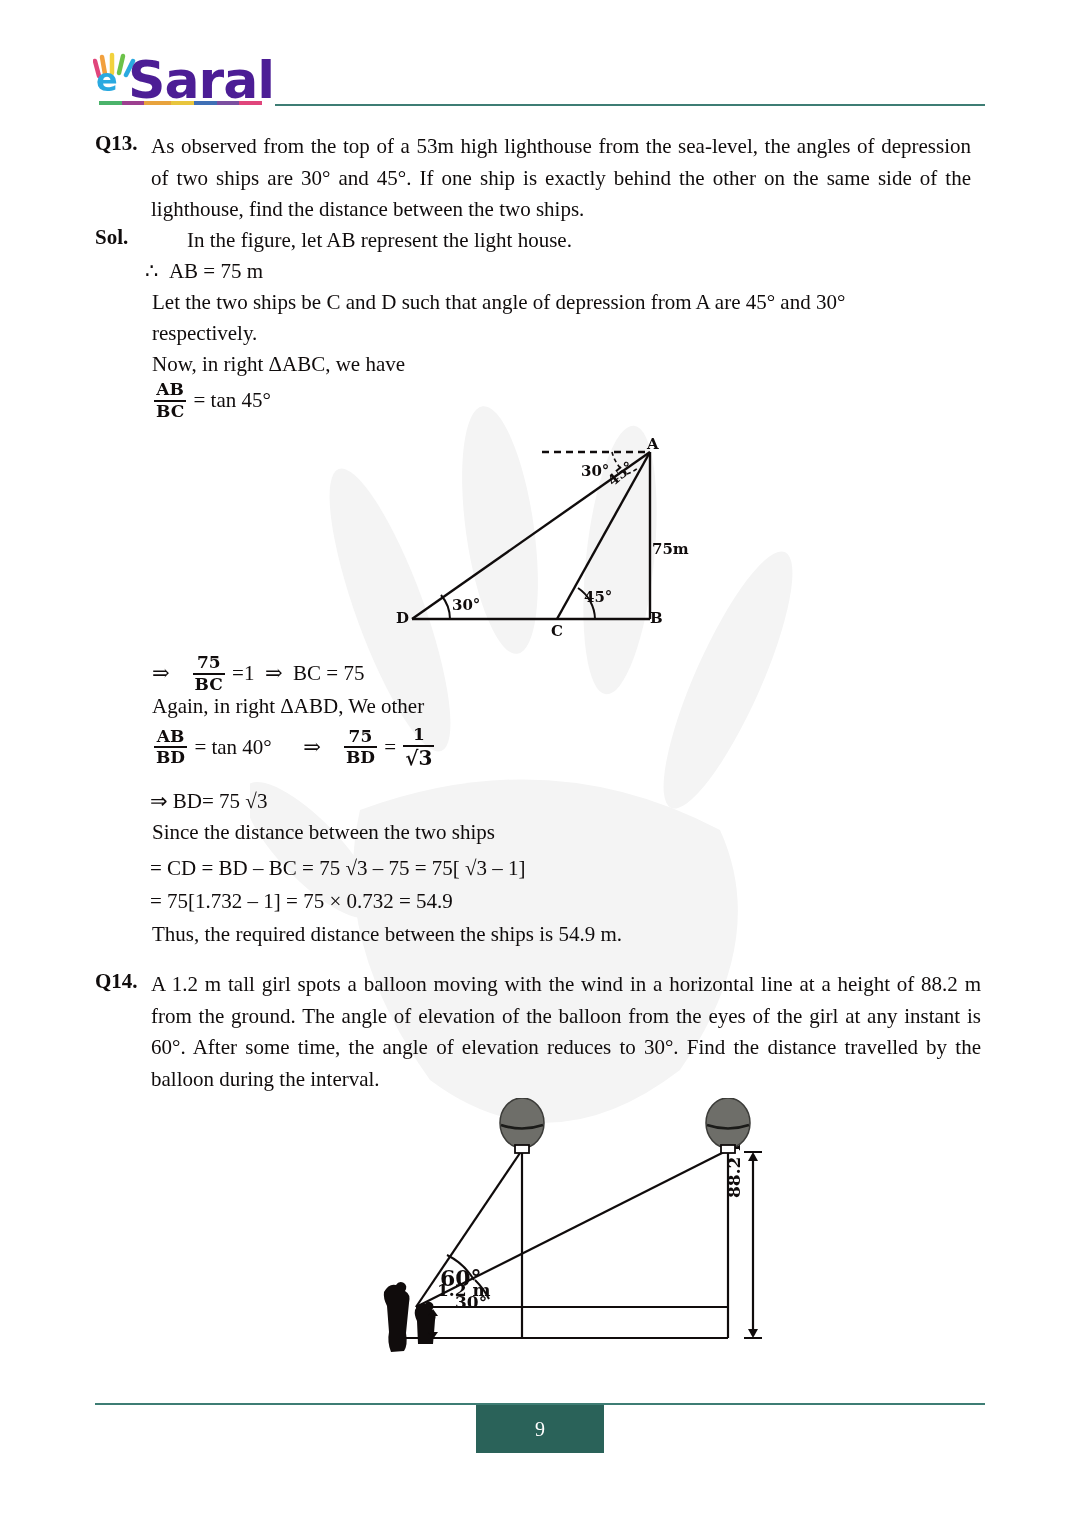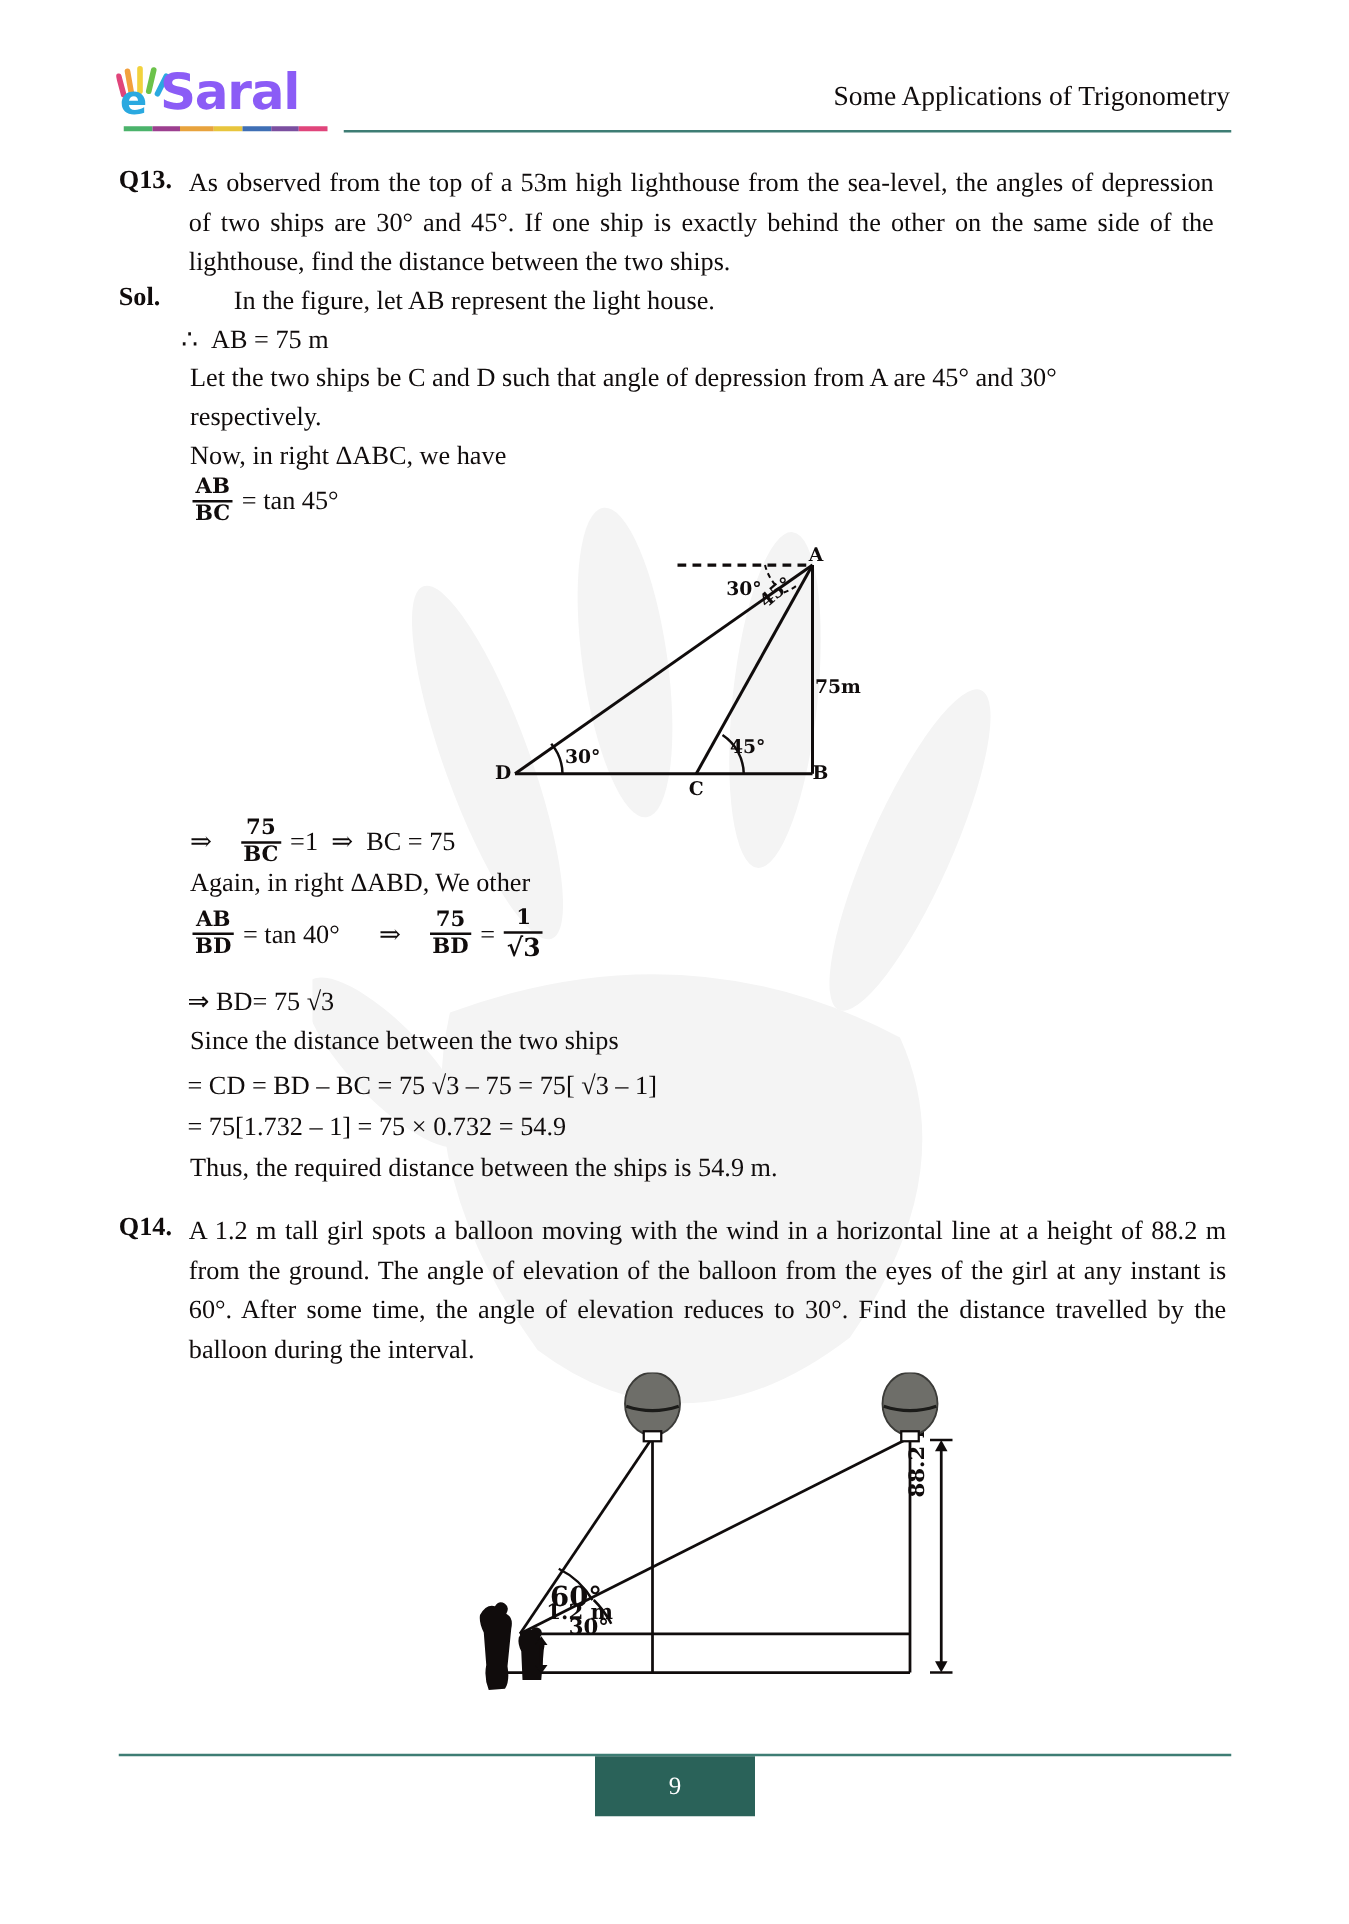--- a/index.html
+++ b/index.html
@@ -45,23 +45,23 @@
     top: 52px;
     width: 170px;
     height: 58px;
   }
   .logo-text {
     position: absolute;
     left: 35px;
     top: 2px;
     font-family: "DejaVu Sans", sans-serif;
     font-weight: bold;
-    font-size: 40px;
+    font-size: 52px;
     letter-spacing: -1px;
-    color: #8b5cf6;
+    color: #4c1d95;
     line-height: 1;
   }
   .logo-e {
     position: absolute;
     left: 3px;
     top: 12px;
     font-family: "DejaVu Sans", sans-serif;
     font-weight: bold;
     font-size: 32px;
     color: #2aa9e0;
@@ -232,21 +232,20 @@
       <div class="logo-underline">
         <span style="flex:1;background:#4bb36b"></span>
         <span style="flex:1;background:#9c3f8f"></span>
         <span style="flex:1.2;background:#e8a33d"></span>
         <span style="flex:1;background:#e8c53d"></span>
         <span style="flex:1;background:#3f6fb5"></span>
         <span style="flex:1;background:#7b4fa0"></span>
         <span style="flex:1;background:#e0457b"></span>
       </div>
     </div>
-    <div class="header-title">Some Applications of Trigonometry</div>
     <div class="header-rule"></div>
   </div>
 
   <div class="content">
 
     <div class="qrow" style="left:95px; top:131px; width:890px;">
       <div class="qlabel">Q13.</div>
       <div class="qbody justify">
         <p>As observed from the top of a 53m high lighthouse from the sea-level, the angles of depression of two ships are 30° and 45°. If one ship is exactly behind the other on the same side of the lighthouse, find the distance between the two ships.</p>
       </div>

